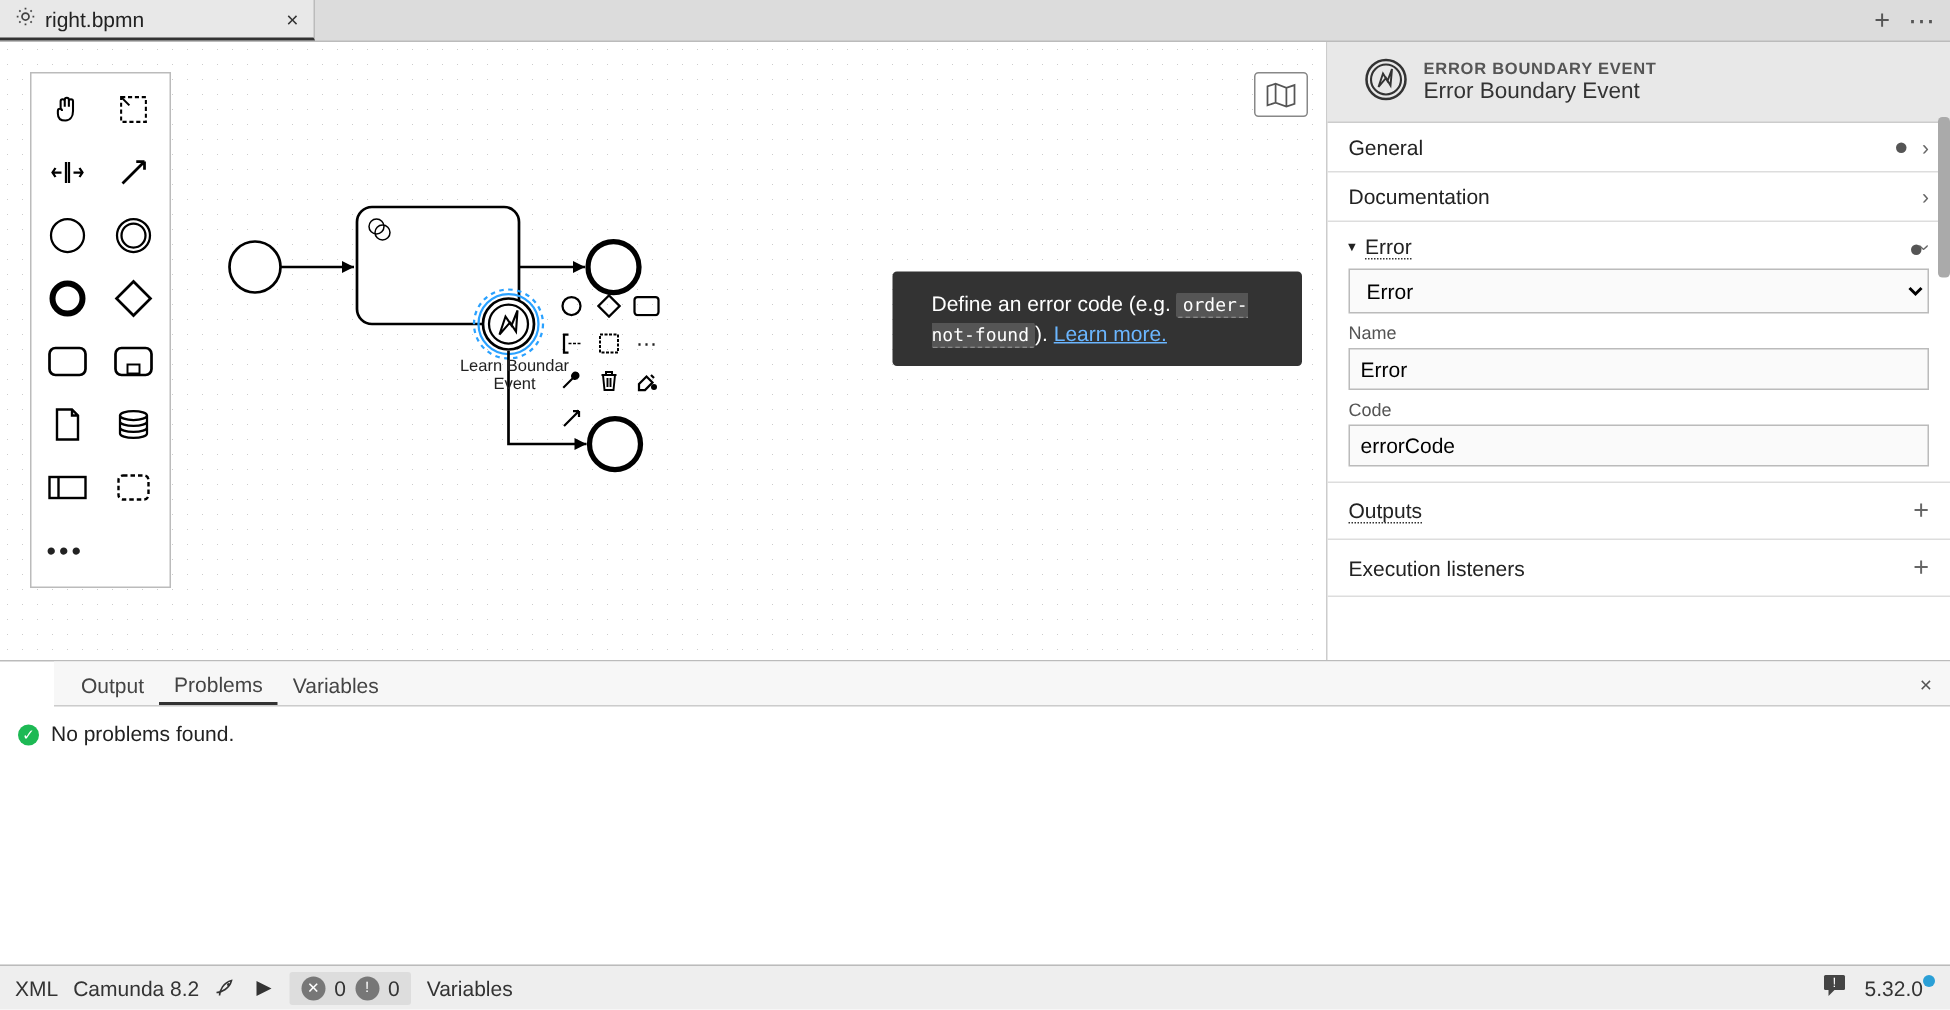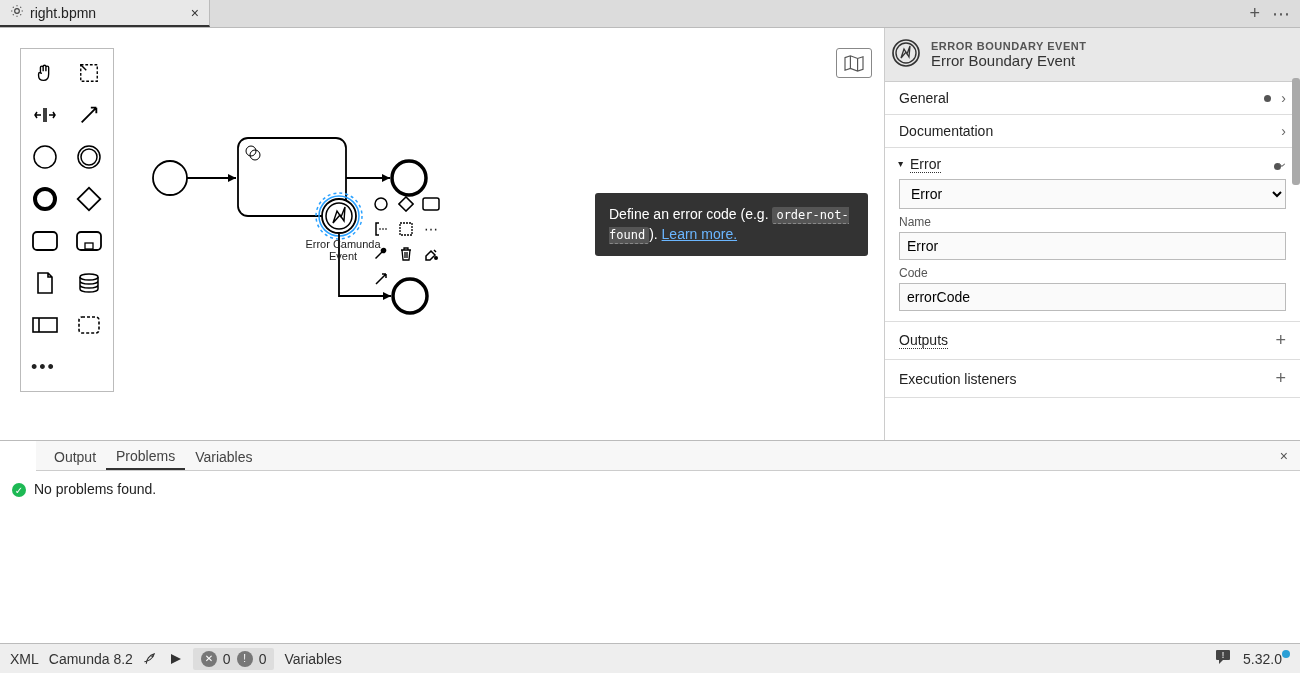--- a/index.html
+++ b/index.html
@@ -22,32 +22,32 @@
   .palette .cell { height: 36px; display: flex; align-items: center; justify-content: center; cursor: pointer; }
   .palette .fullrow { grid-column: 1 / span 2; justify-content: flex-start; padding-left: 6px; }
   
   
   .minimap { position: absolute; right: 12px; top: 20px; width: 36px; height: 30px; border: 1px solid #888; border-radius: 3px; display: flex; align-items: center; justify-content: center; background: #fff; cursor: pointer; }
   
   
   .diagram { position: absolute; left: 150px; top: 100px; width: 500px; height: 300px; }
   
   
-  .tooltip { position: absolute; left: 595px; top: 153px; width: 273px; background: #333; color: #fff; padding: 12px 14px; border-radius: 3px; font-size: 14px; line-height: 1.4; margin-top: 12px; }
+  .tooltip { position: absolute; left: 595px; top: 153px; width: 273px; background: #333; color: #fff; padding: 12px 26px; border-radius: 3px; font-size: 14px; line-height: 1.4; }
   .tooltip code { background: #555; padding: 1px 4px; border-radius: 2px; font-family: monospace; font-size: 12px; border-bottom: 1px dashed #888; }
   .tooltip a { color: #6bb6ff; text-decoration: underline; cursor: pointer; }
   
   
   .ctxpad { position: absolute; left: 370px; top: 165px; display: grid; grid-template-columns: repeat(3, 22px); grid-auto-rows: 22px; gap: 3px; }
   .ctxpad .pc { display: flex; align-items: center; justify-content: center; cursor: pointer; font-size: 14px; }
   
   
   .panel { width: 416px; background: #fff; border-left: 1px solid #ccc; display: flex; flex-direction: column; position: relative; }
   .panel-scroll { width: 8px; position: absolute; right: 0; top: 50px; height: 107px; background: #aaa; border-radius: 3px; }
-  .panel-header { background: #e8e8e8; padding: 10px 6px; display: flex; align-items: center; gap: 10px; border-bottom: 1px solid #ccc; }
+  .panel-header { background: #e8e8e8; padding: 10px 24px; display: flex; align-items: center; gap: 10px; border-bottom: 1px solid #ccc; }
   .panel-header .title-sm { font-size: 11px; font-weight: bold; color: #555; text-transform: uppercase; letter-spacing: 0.5px; }
   .panel-header .title-lg { font-size: 15px; color: #333; }
   .panel-section { border-bottom: 1px solid #ddd; padding: 8px 14px; display: flex; align-items: center; justify-content: space-between; cursor: pointer; text-align: right; }
   .panel-section .indic { display: inline-flex; align-items: center; gap: 10px; color: #666; }
   .dot { width: 7px; height: 7px; background: #555; border-radius: 50%; display: inline-block; }
   .chev { font-size: 14px; color: #666; }
   .panel-body { padding: 6px 14px 10px; border-bottom: 1px solid #ddd; }
   .field-label { font-size: 12px; color: #555; margin-bottom: 3px; margin-top: 6px; display: block; }
   .panel-body select, .panel-body input[type=text] { width: 100%; padding: 5px 7px; border: 1px solid #bbb; font-size: 14px; background: #fafafa; }
   .section-title-expanded { padding: 8px 14px 0; font-size: 14px; display: flex; align-items: center; gap: 6px; }
@@ -206,21 +206,21 @@
       <circle cx="189" cy="88" r="17" fill="#fff" stroke="#000" stroke-width="1.8"></circle>
       <circle cx="189" cy="88" r="13" fill="none" stroke="#000" stroke-width="1.5"></circle>
       <path d="M183 95 l4 -12 l4 6 l4 -10 l-1 14 l-4 -6 z" fill="none" stroke="#000" stroke-width="1.4"></path>
 
       <path d="M189 106 V168 H241" fill="none" stroke="#000" stroke-width="1.8"></path>
       <polygon points="241,168 233,164 233,172" fill="#000"></polygon>
       <circle cx="260" cy="168" r="17" fill="#fff" stroke="#000" stroke-width="3.5"></circle>
     </svg>
 
     <div style="position:absolute; left:303px; top:210px; width:80px; text-align:center; font-size:11px; line-height:1.1;">
-      <div>Error Camunda</div>
+      <div>Learn Boundar</div>
       <div>Event</div>
     </div>
 
     <div class="ctxpad">
       <div class="pc">
           <svg width="16" height="16">
             <circle cx="8" cy="8" r="6" fill="none" stroke="#000" stroke-width="1.5"></circle>
           </svg>
         </div>
       <div class="pc">

